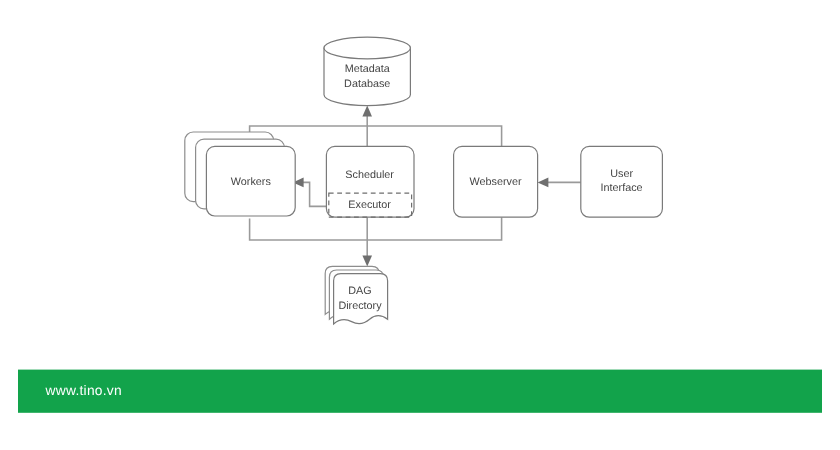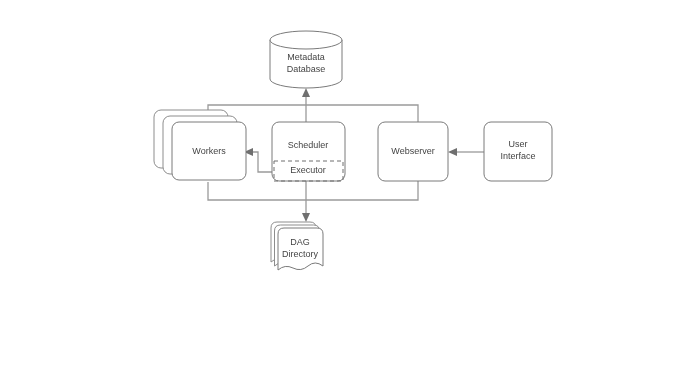--- a/index.html
+++ b/index.html
@@ -143,14 +143,17 @@
       <path class="node-shape-back" d="M 274.5 231 L 274.5 266 Q 281.5 260 289.5 264 Q 297.5 268 304.5 262 Q 311.5 256 319.5 262 L 319.5 231
                Q 319.5 225 313.5 225 L 280.5 225 Q 274.5 225 274.5 231 Z"></path>
       <path class="node-shape" d="M 278 234 L 278 270 Q 285 264 293 268 Q 301 272 308 266 Q 315 260 323 266 L 323 234
                Q 323 228 317 228 L 284 228 Q 278 228 278 234 Z"></path>
       <text class="node-label" x="300" y="243">DAG</text>
       <text class="node-label" x="300" y="255">Directory</text>
     </g>
 
   </svg>
 
+  <div id="footer-banner">
+    <span id="footer-url">www.tino.vn</span>
+  </div>
 
 </div>
 
 </body></html>

